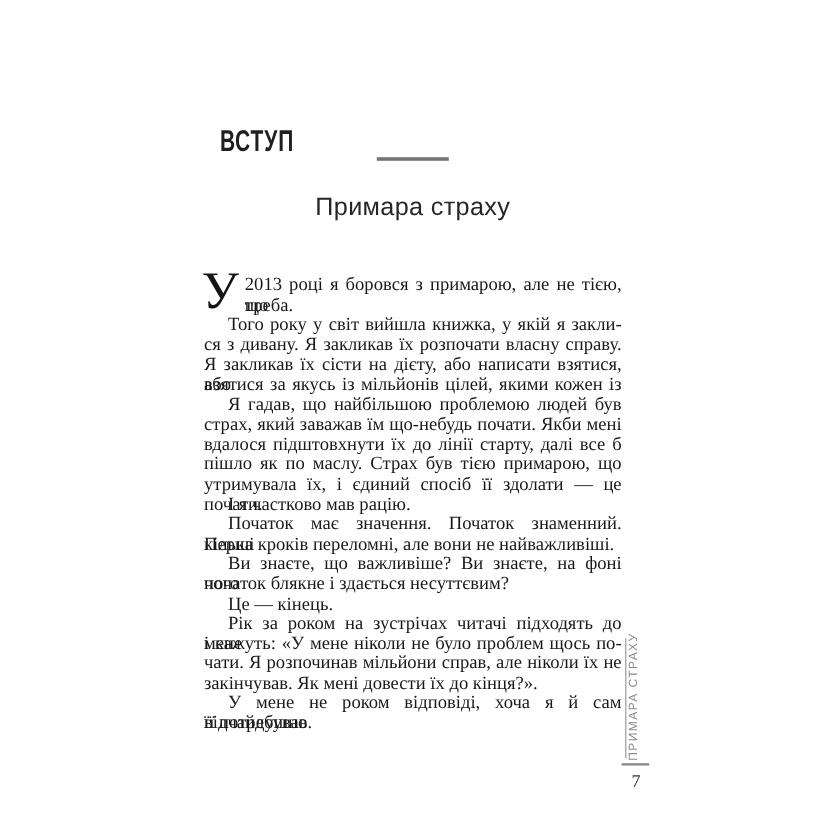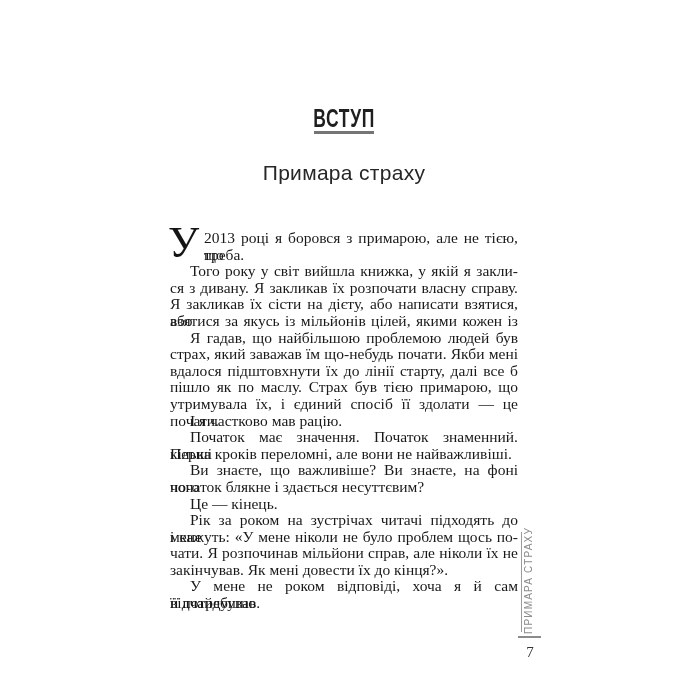--- a/index.html
+++ b/index.html
@@ -1,19 +1,19 @@
 <!DOCTYPE html>
 <html><head>
 <meta charset="utf-8">
 <style>
   html,body{margin:0;padding:0;background:#ffffff;}
   .page{position:relative;width:700px;height:700px;background:#ffffff;overflow:hidden;
         font-family:"Liberation Serif",serif;color:#1a1a1a;}
 
-  .section-title{position:absolute;top:106px;left:170px;width:348px;text-align:center;
+  .section-title{position:absolute;top:106px;left:170px;width:348px;
     font-family:"Liberation Sans",sans-serif;font-weight:bold;font-size:25px;line-height:25px;
     color:#1f1f1f;}
   .section-title .squeeze{display:inline-block;transform:scaleX(0.70);transform-origin:center;
     letter-spacing:1px;}
   .heading-rule{position:absolute;top:131px;left:314px;width:60px;height:3px;background:#757575;}
 
   .chapter-title{position:absolute;top:162px;left:170px;width:348px;margin:0;text-align:center;
     font-family:"Liberation Sans",sans-serif;font-weight:normal;font-size:21px;line-height:21px;
     color:#262626;letter-spacing:0.3px;}
 

